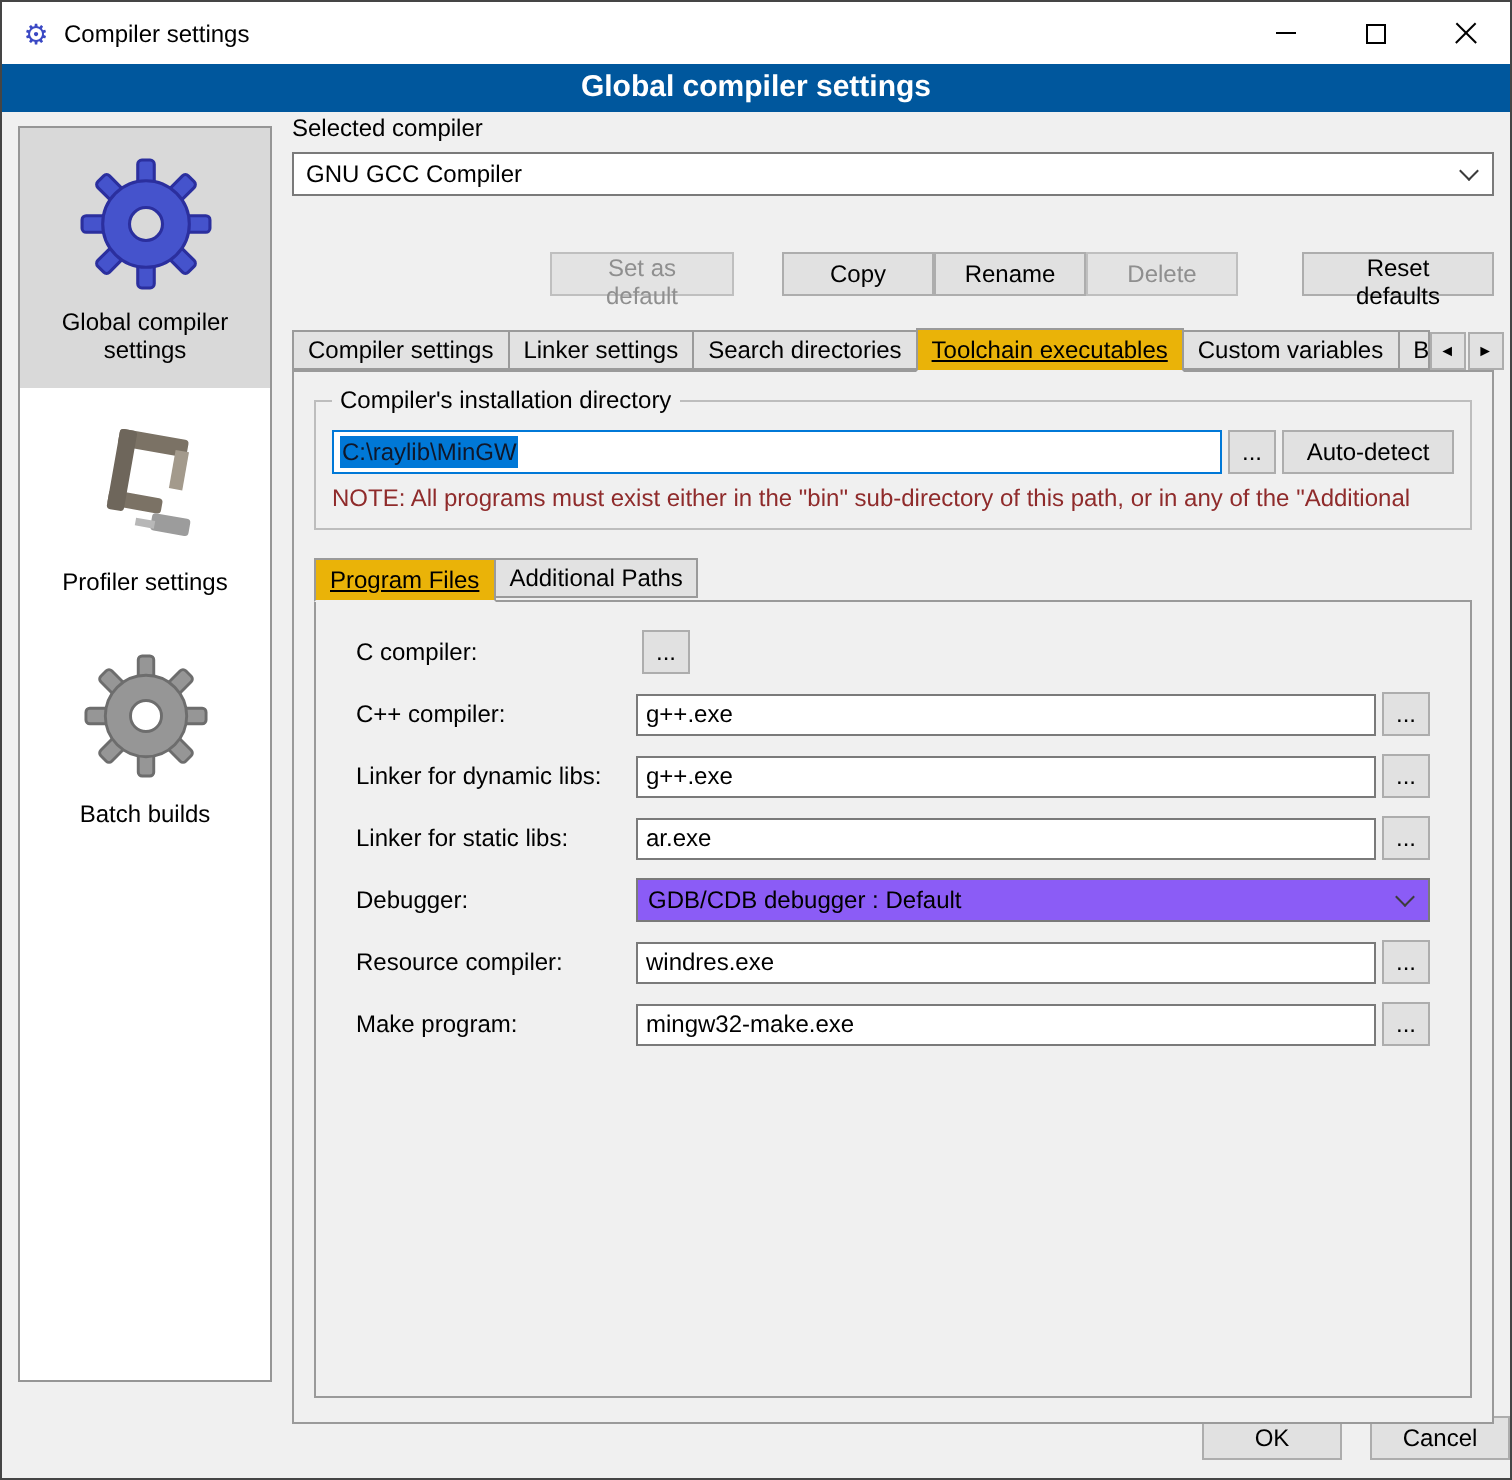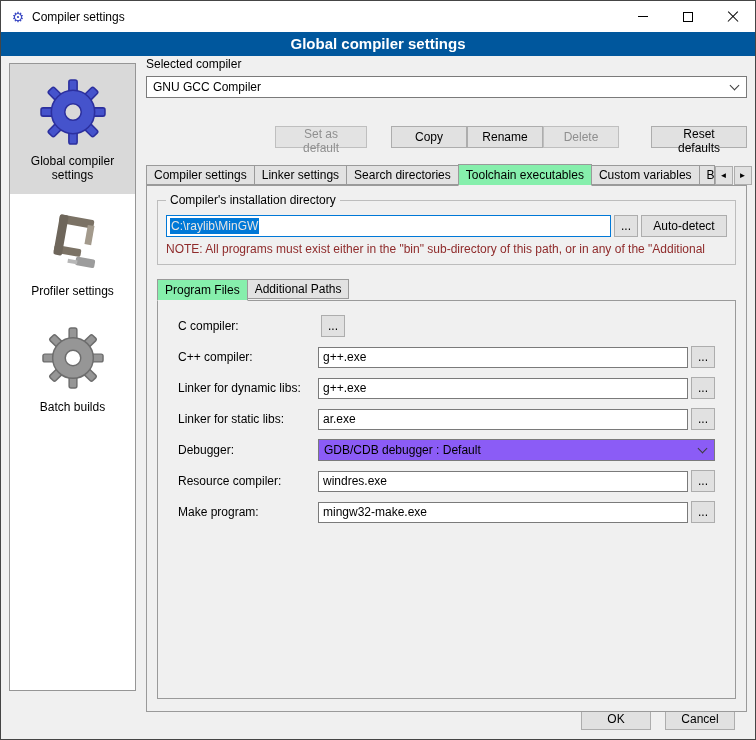--- a/index.html
+++ b/index.html
@@ -52,56 +52,56 @@
   .btn:disabled { color:#8f8f8f; background:#e3e3e3; border-color:#bfbfbf; cursor:default; }
   .b-setdef { width:92px; margin-right:24px; }
   .b-copy, .b-rename, .b-delete { width:76px; }
   .b-delete { margin-right:32px; }
   .b-reset { width:96px; }
 
   
   .tabs { margin-top:16px; display:flex; align-items:flex-end; position:relative; z-index:2; }
   .tab { height:20px; line-height:19px; padding:0 7px; background:#e2e2e2;
          border:1px solid #9a9a9a; margin-right:-1px; white-space:nowrap; cursor:pointer; }
-  .tab.active { height:22px; line-height:21px; background:#86efac;
-                border-bottom:1px solid #f0f0f0; margin-bottom:-1px; }
+  .tab.active { height:22px; line-height:21px; background:#eab308;
+                border-bottom:1px solid #f0f0f0; margin-bottom:-1px;text-decoration:underline; }
   .tab.clipped { max-width:42px; overflow:hidden; }
   .tab-arrows { margin-left:auto; display:flex; }
   .tab-arrow { width:18px; height:19px; background:#e1e1e1; border:1px solid #adadad;
                font-size:8px; line-height:17px; text-align:center; cursor:pointer; margin-left:1px; }
 
   .tabpanel { border:1px solid #9a9a9a; background:#f0f0f0; height:527px;
               display:flex; flex-direction:column; padding:0 10px 12px; position:relative; z-index:1; }
 
   
   .groupbox { margin-top:14px; border:1px solid #bdbdbd; position:relative; padding:14px 8px 8px; }
   .groupbox > .legend { position:absolute; top:-8px; left:8px; background:#f0f0f0; padding:0 4px; }
   .dirrow { display:flex; align-items:center; }
   .dir-input { flex:1; height:22px; border:1px solid #0078d7; background:#fff;
                display:flex; align-items:center; padding:0 3px; overflow:hidden; white-space:nowrap; }
-  .dir-input .seltext { background:#0078d7; color:#e5e5e5; padding:1px 1px; }
+  .dir-input .seltext { background:#0078d7; color:#0f172a; padding:1px 1px; }
   .browse { width:24px; height:22px; margin-left:3px; padding:0; }
   .autodetect { width:86px; height:22px; margin-left:3px; }
   .note { margin-top:5px; color:#8f2b2b; white-space:nowrap; overflow:hidden; }
 
   
   .subtabs { margin-top:14px; display:flex; align-items:flex-start; position:relative; z-index:2; }
   .innerpanel { border:1px solid #9a9a9a; background:#f0f0f0; flex:1; padding:14px 20px 10px; }
 
   .frow { display:flex; align-items:center; margin-bottom:9px; }
   .frow .flabel { width:140px; }
   .fwrap { flex:1; display:flex; align-items:center; }
   .fld { flex:1; height:21px; border:1px solid #7a7a7a; background:#fff; padding:0 4px;
          font-family:inherit; font-size:12px; }
   .fselect { flex:1; height:22px; border:1px solid #7a7a7a; background:#8b5cf6;
              display:flex; align-items:center; padding:0 8px 0 5px; cursor:pointer; }
   .fselect .val { flex:1; }
 
   
-  .footer { position:absolute; right:20px; bottom:9px; display:flex; gap:14px; }
+  .footer { position:absolute; right:0; bottom:9px; display:flex; gap:14px; }
   .footer .btn { width:70px; }
 
   .gearglyph { display:block; }
 </style>
 </head>
 <body>
 
 <div class="window">
 
   <div class="titlebar">

